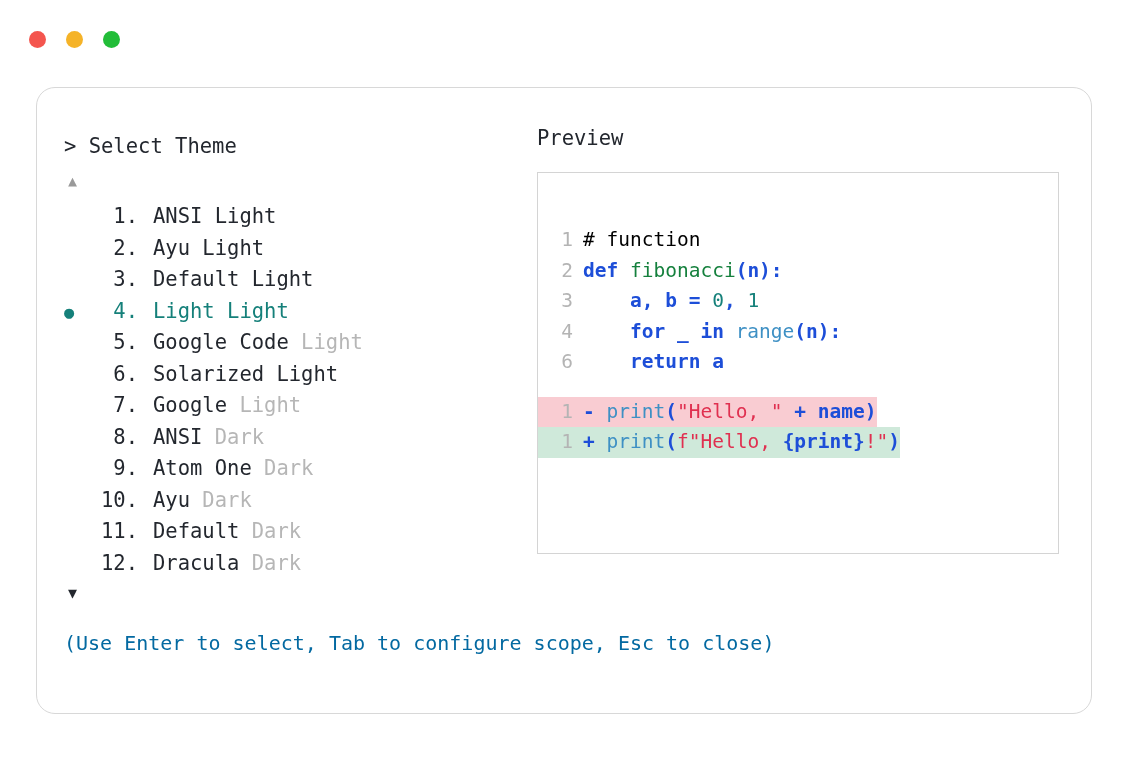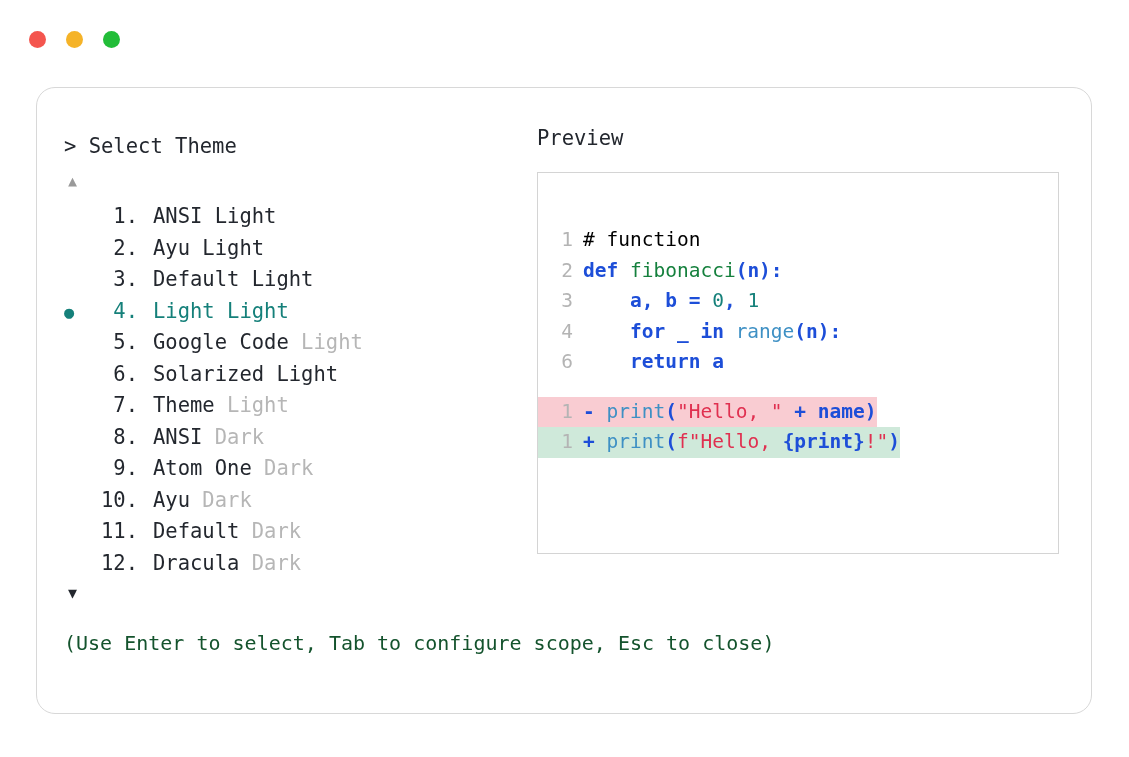--- a/index.html
+++ b/index.html
@@ -180,21 +180,21 @@
   .tok-str     { color: #e03050; }
   .tok-plain   { color: #1d4ed8; font-weight: bold; }
 
   
   .footer-hint {
     position: absolute;
     left: 27px;
     top: 542px;
     font-size: 20px;
     line-height: 26px;
-    color: #14532d;
+    color: #0369a1;
     white-space: pre;
   }
 </style>
 </head>
 <body>
 
 <div class="traffic-lights">
   <span class="light red"></span>
   <span class="light yellow"></span>
   <span class="light green"></span>
@@ -208,21 +208,21 @@
 
       <div class="scroll-arrow up">▲</div>
 
       <div class="theme-list" id="theme-list">
           <div class="theme-row"><span class="bullet-cell"></span><span class="idx-cell">1.</span><span class="name-cell">ANSI</span><span class="variant-cell"> Light</span></div>
           <div class="theme-row"><span class="bullet-cell"></span><span class="idx-cell">2.</span><span class="name-cell">Ayu</span><span class="variant-cell"> Light</span></div>
           <div class="theme-row"><span class="bullet-cell"></span><span class="idx-cell">3.</span><span class="name-cell">Default</span><span class="variant-cell"> Light</span></div>
           <div class="theme-row selected"><span class="bullet-cell">●</span><span class="idx-cell">4.</span><span class="name-cell">Light</span><span class="variant-cell"> Light</span></div>
           <div class="theme-row dim-variant"><span class="bullet-cell"></span><span class="idx-cell">5.</span><span class="name-cell">Google Code</span><span class="variant-cell"> Light</span></div>
           <div class="theme-row"><span class="bullet-cell"></span><span class="idx-cell">6.</span><span class="name-cell">Solarized</span><span class="variant-cell"> Light</span></div>
-          <div class="theme-row dim-variant"><span class="bullet-cell"></span><span class="idx-cell">7.</span><span class="name-cell">Theme</span><span class="variant-cell"> Light</span></div>
+          <div class="theme-row dim-variant"><span class="bullet-cell"></span><span class="idx-cell">7.</span><span class="name-cell">Google</span><span class="variant-cell"> Light</span></div>
           <div class="theme-row dim-variant"><span class="bullet-cell"></span><span class="idx-cell">8.</span><span class="name-cell">ANSI</span><span class="variant-cell"> Dark</span></div>
           <div class="theme-row dim-variant"><span class="bullet-cell"></span><span class="idx-cell">9.</span><span class="name-cell">Atom One</span><span class="variant-cell"> Dark</span></div>
           <div class="theme-row dim-variant"><span class="bullet-cell"></span><span class="idx-cell">10.</span><span class="name-cell">Ayu</span><span class="variant-cell"> Dark</span></div>
           <div class="theme-row dim-variant"><span class="bullet-cell"></span><span class="idx-cell">11.</span><span class="name-cell">Default</span><span class="variant-cell"> Dark</span></div>
           <div class="theme-row dim-variant"><span class="bullet-cell"></span><span class="idx-cell">12.</span><span class="name-cell">Dracula</span><span class="variant-cell"> Dark</span></div>
         </div>
 
       <div class="scroll-arrow down">▼</div>
     </div>
 

